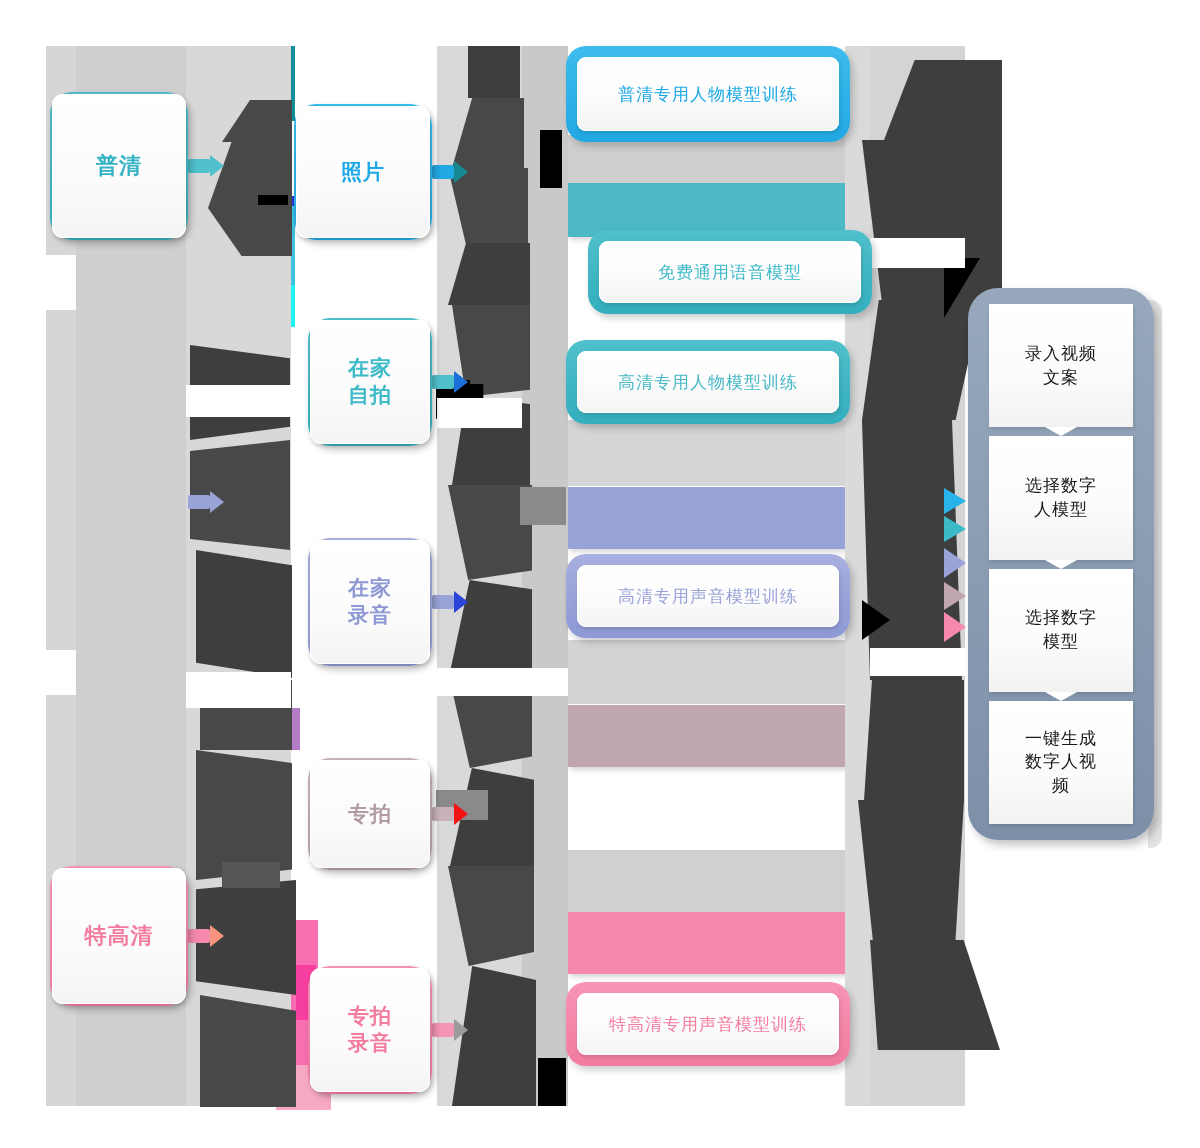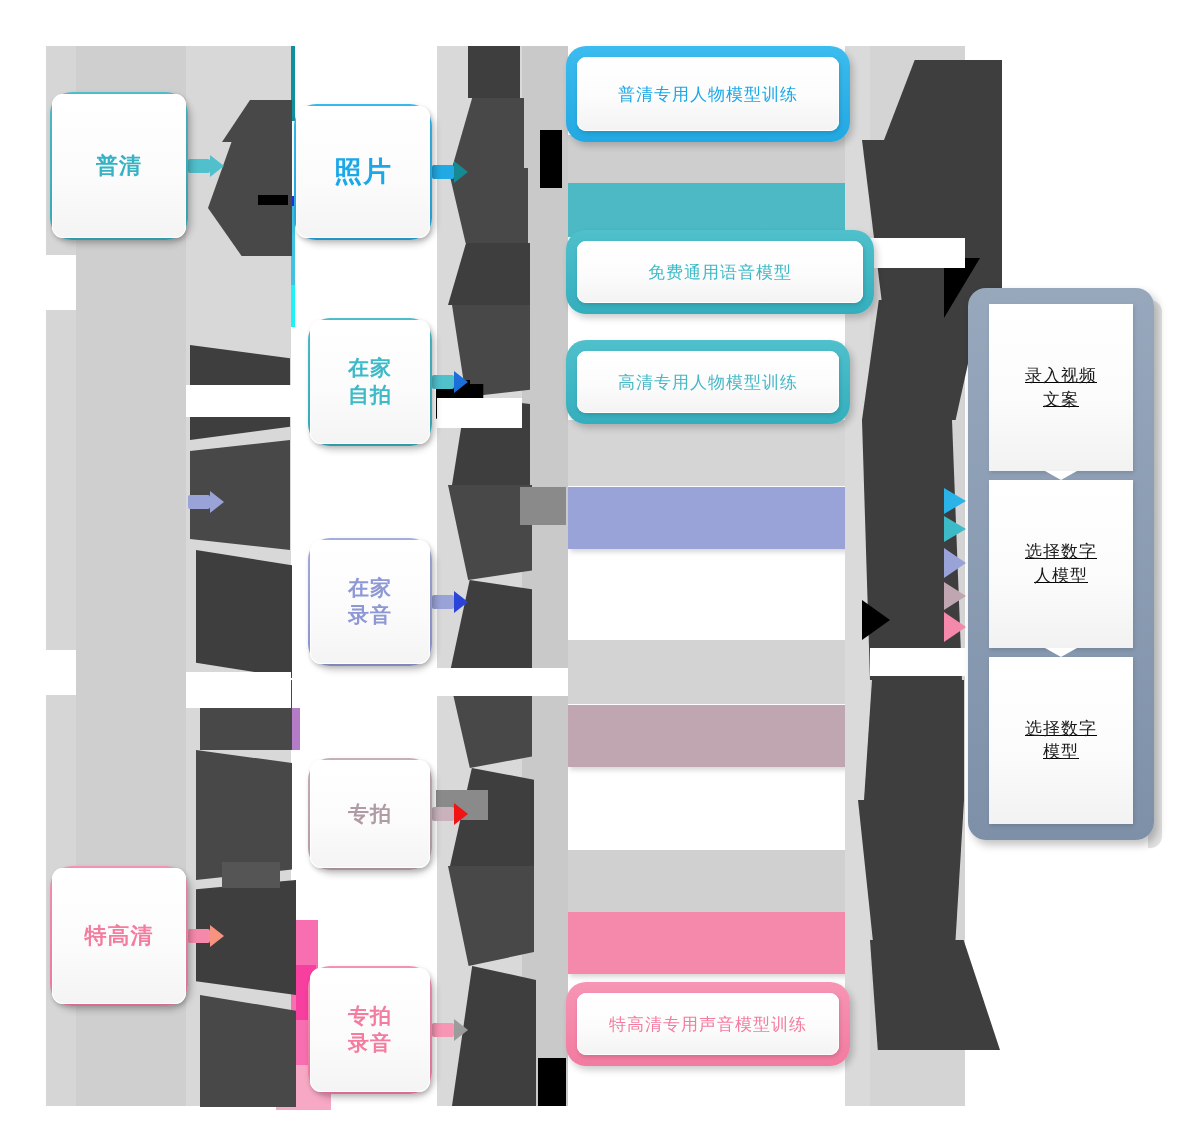--- a/index.html
+++ b/index.html
@@ -76,25 +76,25 @@
   .glitch.d2 { background:#3e3e3e; }
   .glitch.d3 { background:#555555; }
   .glitch.blk { background:#000000; }
   .glitch.gry { background:#8a8a8a; }
   .glitch.lgt { background:#d6d6d6; }
   .glitch.wht { background:#ffffff; }
 
   
   #step-panel {
     position:absolute;
-    border-radius: 18px;
+    border-radius: 30px;
     padding: 16px 21px;
     box-shadow: 4px 5px 9px rgba(0,0,0,0.24);
     z-index: 45;
-    display:flex; flex-direction:column;text-decoration:underline;
+    display:flex; flex-direction:column;
   }
   #step-panel .steps { flex:1; display:flex; flex-direction:column; }
   .step {
     position: relative;
     flex: 1;
     background: linear-gradient(#ffffff,#fbfbfb 60%,#f2f2f2);
     display:flex; align-items:center; justify-content:center;
     text-align:center;
     font-size: 17px;
     line-height: 1.4;
@@ -236,21 +236,21 @@
   <div class="stub" style="left:188px; top:491px; width:36px; height:22px;">
     <div class="bar" style="width:22px; background:#9aa3d8;"></div>
     <div class="head" style="border-left:14px solid #9aa3d8;"></div>
   </div>
   <div class="stub" style="left:188px; top:925px; width:36px; height:22px;">
     <div class="bar" style="width:22px; background:#f589ab;"></div>
     <div class="head" style="border-left:14px solid #f7937f;"></div>
   </div>
 
   <div class="node" style="left:294px; top:104px; width:138px; height:136px; background:linear-gradient(#37bdf0,#22a8e2);">
-    <div class="inner" style="color:#1aa8e8; font-size:28px;">照片</div>
+    <div class="inner" style="color:#1aa8e8; font-size:21px;">照片</div>
   </div>
 
   <div class="node" style="left:308px; top:318px; width:124px; height:128px; background:linear-gradient(#4fc0cc,#34aebd);">
     <div class="inner two-line" style="color:#3dbac8; font-size:21px;">在家
 自拍</div>
   </div>
 
   <div class="node" style="left:308px; top:538px; width:124px; height:128px; background:linear-gradient(#a8b0e0,#8e98d4);">
     <div class="inner two-line" style="color:#8e98d4; font-size:21px;">在家
 录音</div>
@@ -283,46 +283,52 @@
   </div>
   <div class="stub" style="left:432px; top:1019px; width:36px; height:22px;">
     <div class="bar" style="width:22px; background:#f795b4;"></div>
     <div class="head" style="border-left:14px solid #9c9c9c;"></div>
   </div>
 
   <div class="wide" style="left:566px; top:46px; width:284px; height:96px; background:linear-gradient(#3cbcee,#22a8e2);">
     <div class="inner" style="color:#1aa8e8;">普清专用人物模型训练</div>
   </div>
 
-  <div class="wide" style="left:566px; top:230px; width:308px; height:84px; background:linear-gradient(#4fc0cc,#34aebd);">
+  <div class="wide" style="left:588px; top:230px; width:284px; height:84px; background:linear-gradient(#4fc0cc,#34aebd);">
     <div class="inner" style="color:#3dbac8;">免费通用语音模型</div>
   </div>
 
   <div class="wide" style="left:566px; top:340px; width:284px; height:84px; background:linear-gradient(#4fc0cc,#34aebd);">
     <div class="inner" style="color:#46b8c6;">高清专用人物模型训练</div>
   </div>
 
+  <div class="wide" style="left:566px; top:554px; width:284px; height:84px; background:linear-gradient(#a8b0e0,#8e98d4);">
+    <div class="inner" style="color:#9aa3d8;">高清专用声音模型训练</div>
+  </div>
 
 
   <div class="wide" style="left:566px; top:982px; width:284px; height:84px; background:linear-gradient(#f795b4,#f27ba0);">
     <div class="inner" style="color:#f47c9f;">特高清专用声音模型训练</div>
   </div>
 
   <div class="halfarrow" style="left:944px; top:488px; border-left:22px solid #2ab3e8; border-top-width:13px; border-bottom-width:13px;"></div>
   <div class="halfarrow" style="left:944px; top:516px; border-left:22px solid #3dbac8; border-top-width:13px; border-bottom-width:13px;"></div>
   <div class="halfarrow" style="left:944px; top:548px; border-left:22px solid #9aa3d8; border-top-width:15px; border-bottom-width:15px;"></div>
   <div class="halfarrow" style="left:944px; top:582px; border-left:22px solid #bfa6b0; border-top-width:14px; border-bottom-width:14px;"></div>
   <div class="halfarrow" style="left:944px; top:612px; border-left:22px solid #f589ab; border-top-width:15px; border-bottom-width:15px;"></div>
 
   <div id="step-panel" style="left:968px; top:288px; width:186px; height:552px; background:linear-gradient(#97a8bd,#7e90a8);">
     <div class="steps">
       <div class="step">录入视频
 文案</div>
       <div class="step">选择数字
 人模型</div>
       <div class="step">选择数字
 模型</div>
+      <div class="step">一键生成
+数字人视
+频</div>
     </div>
   </div>
 
   <div class="glitch lgt" style="left:1148px; top:300px; width:14px; height:548px; background:#e2e2e2; z-index:22; border-radius:0 12px 12px 0;"></div>
 
 </div>
 
 </body></html>

